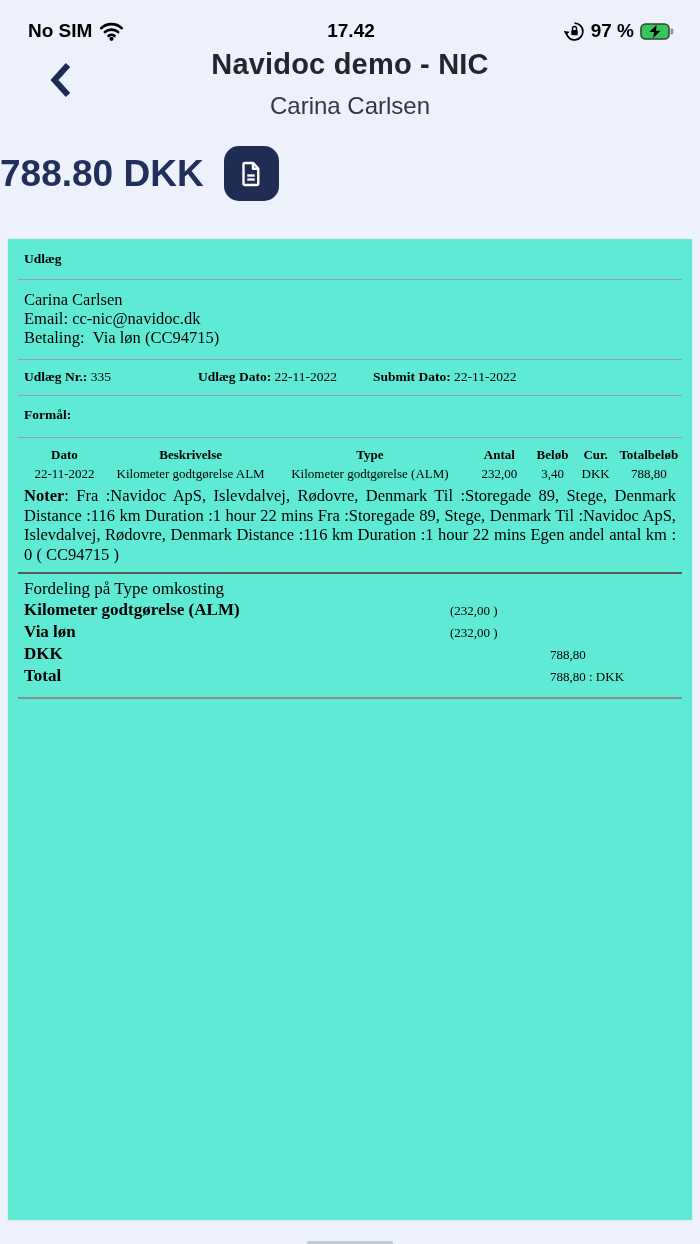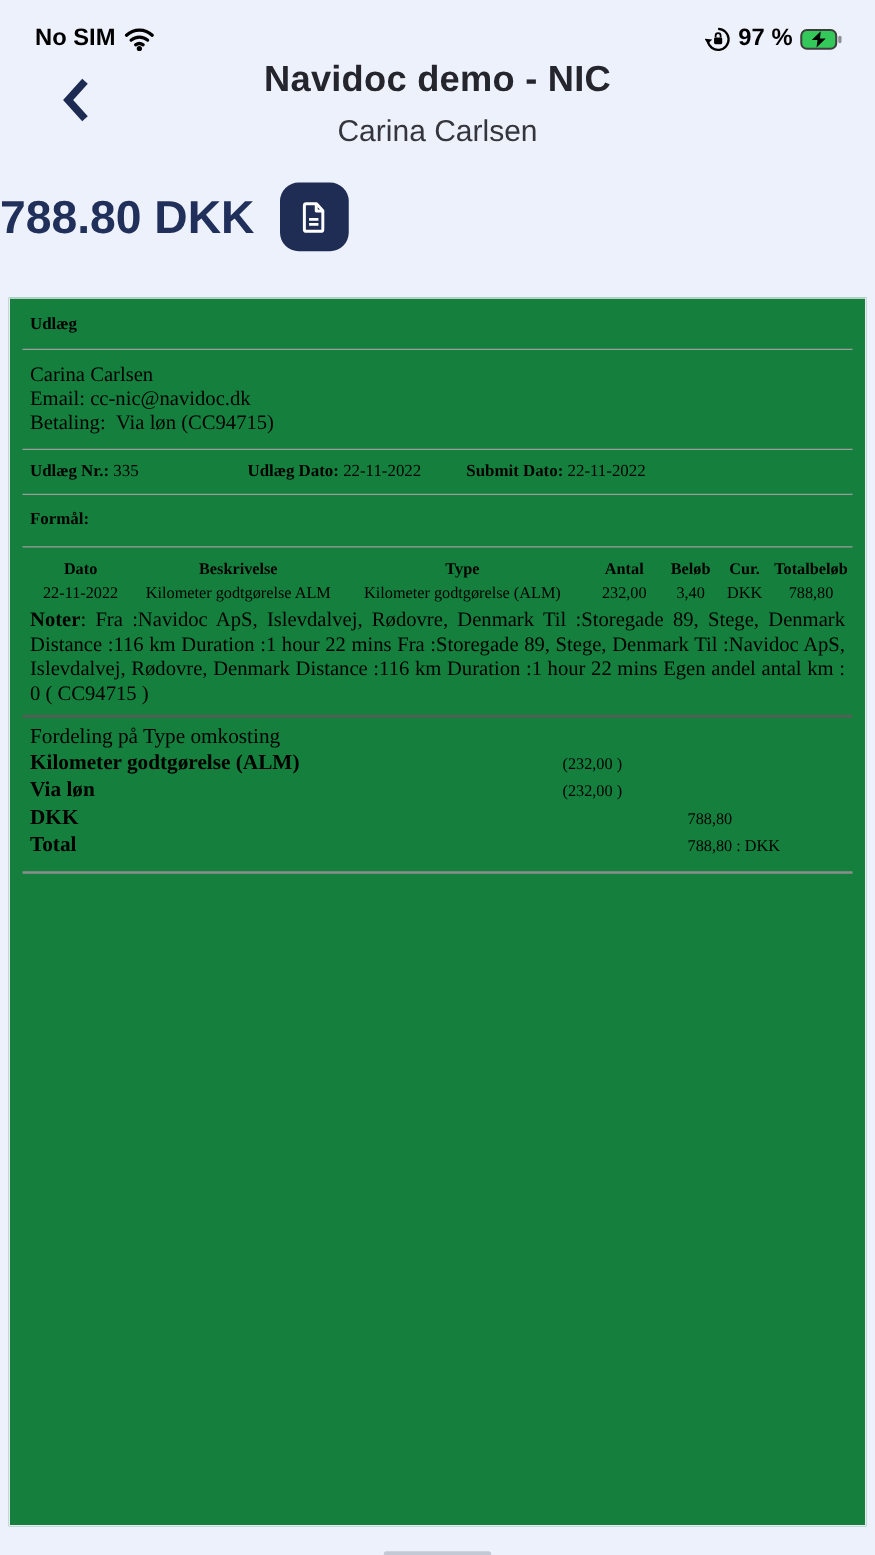--- a/index.html
+++ b/index.html
@@ -42,21 +42,21 @@
   .doc-btn {
     width:55px; height:55px; border:none; cursor:pointer;
     background:#1f2d55; border-radius:15px;
     display:flex; align-items:center; justify-content:center;
   }
 
   
   .card {
     margin:37px 7px 0 7px;
     height:983px;
-    background:#15803d;
+    background:#5eead4;
     border:1px solid #e7eaf3;
     padding:6px 10px 0 10px;
     font-family:"Liberation Serif", serif;
     color:#000;
     overflow:hidden;
   }
   .card hr { border:none; border-top:1px solid #9c9c9c; margin:0; }
   hr.heavy { border-top:2px solid #5a5a5a; }
   hr.medium { border-top:2px solid #8d8d8d; }
 
@@ -114,20 +114,21 @@
     <span>No SIM</span>
     <span>
       <svg width="25" height="19" viewBox="0 0 25 19">
         <path d="M2.2 6.2 a15 15 0 0 1 20.6 0" fill="none" stroke="#000" stroke-width="2.6" stroke-linecap="round"></path>
         <path d="M5.9 10.1 a10 10 0 0 1 13.2 0" fill="none" stroke="#000" stroke-width="2.6" stroke-linecap="round"></path>
         <path d="M9.5 13.9 a5 5 0 0 1 6 0" fill="none" stroke="#000" stroke-width="2.6" stroke-linecap="round"></path>
         <circle cx="12.5" cy="16.8" r="2.1" fill="#000"></circle>
       </svg>
     </span>
   </div>
+  <div class="sb-center">17.42</div>
   <div class="sb-right">
     <span>
       <svg width="21" height="21" viewBox="0 0 22 22">
         <path d="M11 2.2 a8.8 8.8 0 1 1 -8.7 10.3" fill="none" stroke="#000" stroke-width="1.9"></path>
         <path d="M-0.5 10.5 L2.4 14.6 L6.1 11.2 Z" fill="#000"></path>
         <rect x="7.6" y="9.4" width="6.8" height="5.6" rx="1.1" fill="#000"></rect>
         <path d="M8.9 9.4 V7.9 a2.1 2.1 0 0 1 4.2 0 V9.4" fill="none" stroke="#000" stroke-width="1.5"></path>
       </svg>
     </span>
     <span class="pct">97 %</span>

